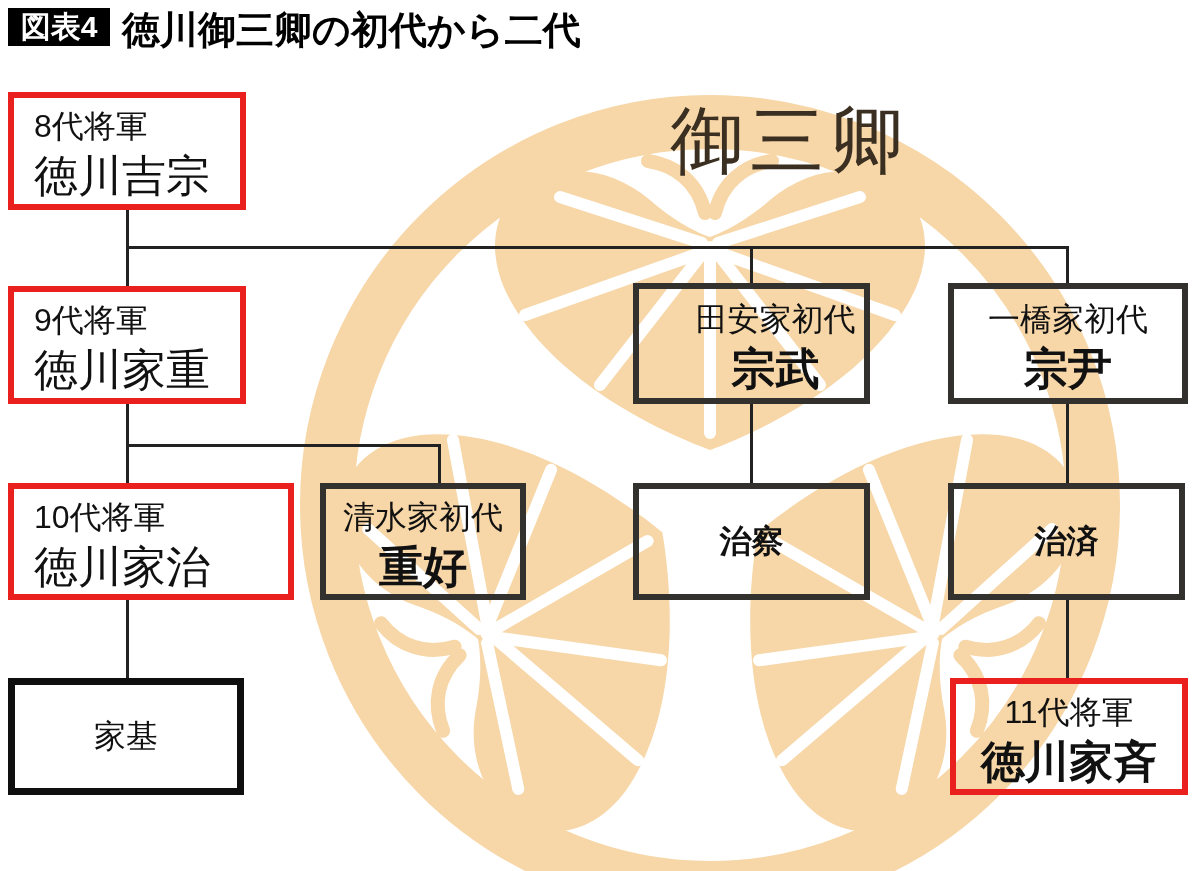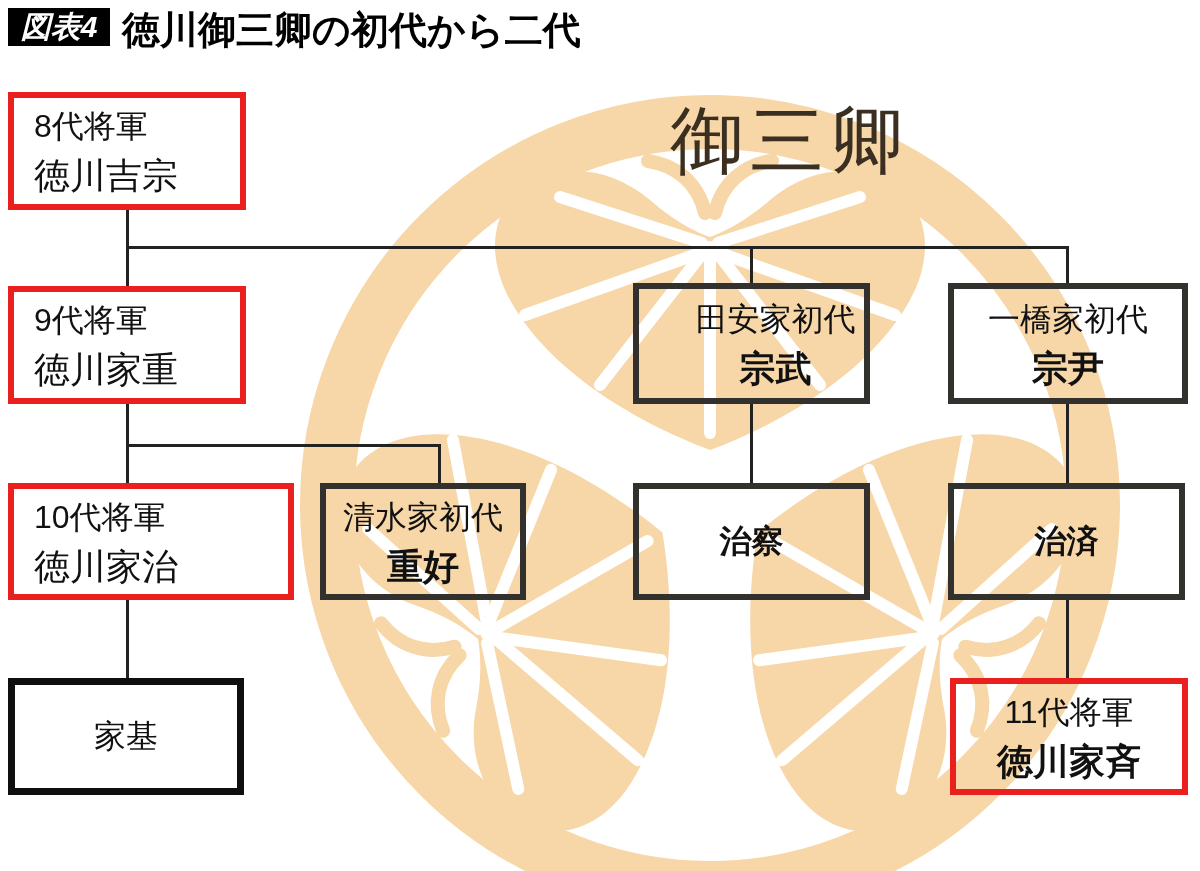--- a/index.html
+++ b/index.html
@@ -1,21 +1,21 @@
 <!DOCTYPE html>
 <html><head>
 <meta charset="utf-8">
 <style>
   html,body{margin:0;padding:0;}
   body{font-family:"Liberation Sans","DejaVu Sans",sans-serif;background:#ffffff;}
   #stage{position:relative;width:1200px;height:871px;background:#ffffff;overflow:hidden;}
 
   
   .fig-label{position:absolute;left:8px;top:8px;width:102px;height:38px;background:#000000;
-    color:#ffffff;font-size:30px;font-weight:bold;display:flex;align-items:center;justify-content:center;z-index:6;font-style:italic;}
+    color:#ffffff;font-size:30px;font-weight:bold;display:flex;align-items:center;justify-content:center;z-index:6;}
   .main-title{position:absolute;left:122px;top:5px;font-size:38px;font-weight:bold;color:#000000;
     white-space:nowrap;z-index:6;}
 
   
   #crest{position:absolute;left:290px;top:85px;z-index:0;}
   .crest-title{position:absolute;left:590px;top:92px;width:320px;text-align:right;
     font-size:74px;font-weight:normal;color:#3a2f20;letter-spacing:6px;z-index:1;white-space:nowrap;}
 
   
   .conn{position:absolute;background:#222222;z-index:2;}
@@ -33,21 +33,21 @@
 
   
   .node{position:absolute;box-sizing:border-box;background:transparent;color:#111111;
     display:flex;flex-direction:column;justify-content:center;z-index:3;}
   .node.red{border:6px solid #e9201d;}
   .node.dark{border:6px solid #33312e;}
   .node.black{border:7px solid #0f0f0f;}
   .node.left{align-items:flex-start;padding-left:20px;}
   .node.center{align-items:center;text-align:center;}
   .l1{font-size:32px;line-height:49px;white-space:nowrap;}
-  .l2{font-size:36px;line-height:49px;white-space:nowrap;}
+  .l2{font-size:44px;line-height:49px;white-space:nowrap;}
   .namebold .l2{font-weight:bold;}
   .bold1 .l1{font-weight:bold;}
 
   #n0{left:8px;top:92px;width:238px;height:118px;}
   #n1{left:8px;top:286px;width:238px;height:118px;}
   #n2{left:8px;top:483px;width:286px;height:117px;}
   #n3{left:8px;top:678px;width:236px;height:117px;}
   #n4{left:633px;top:283px;width:237px;height:121px;padding-left:48px;}
   #n5{left:948px;top:283px;width:240px;height:121px;}
   #n6{left:320px;top:483px;width:206px;height:117px;}

